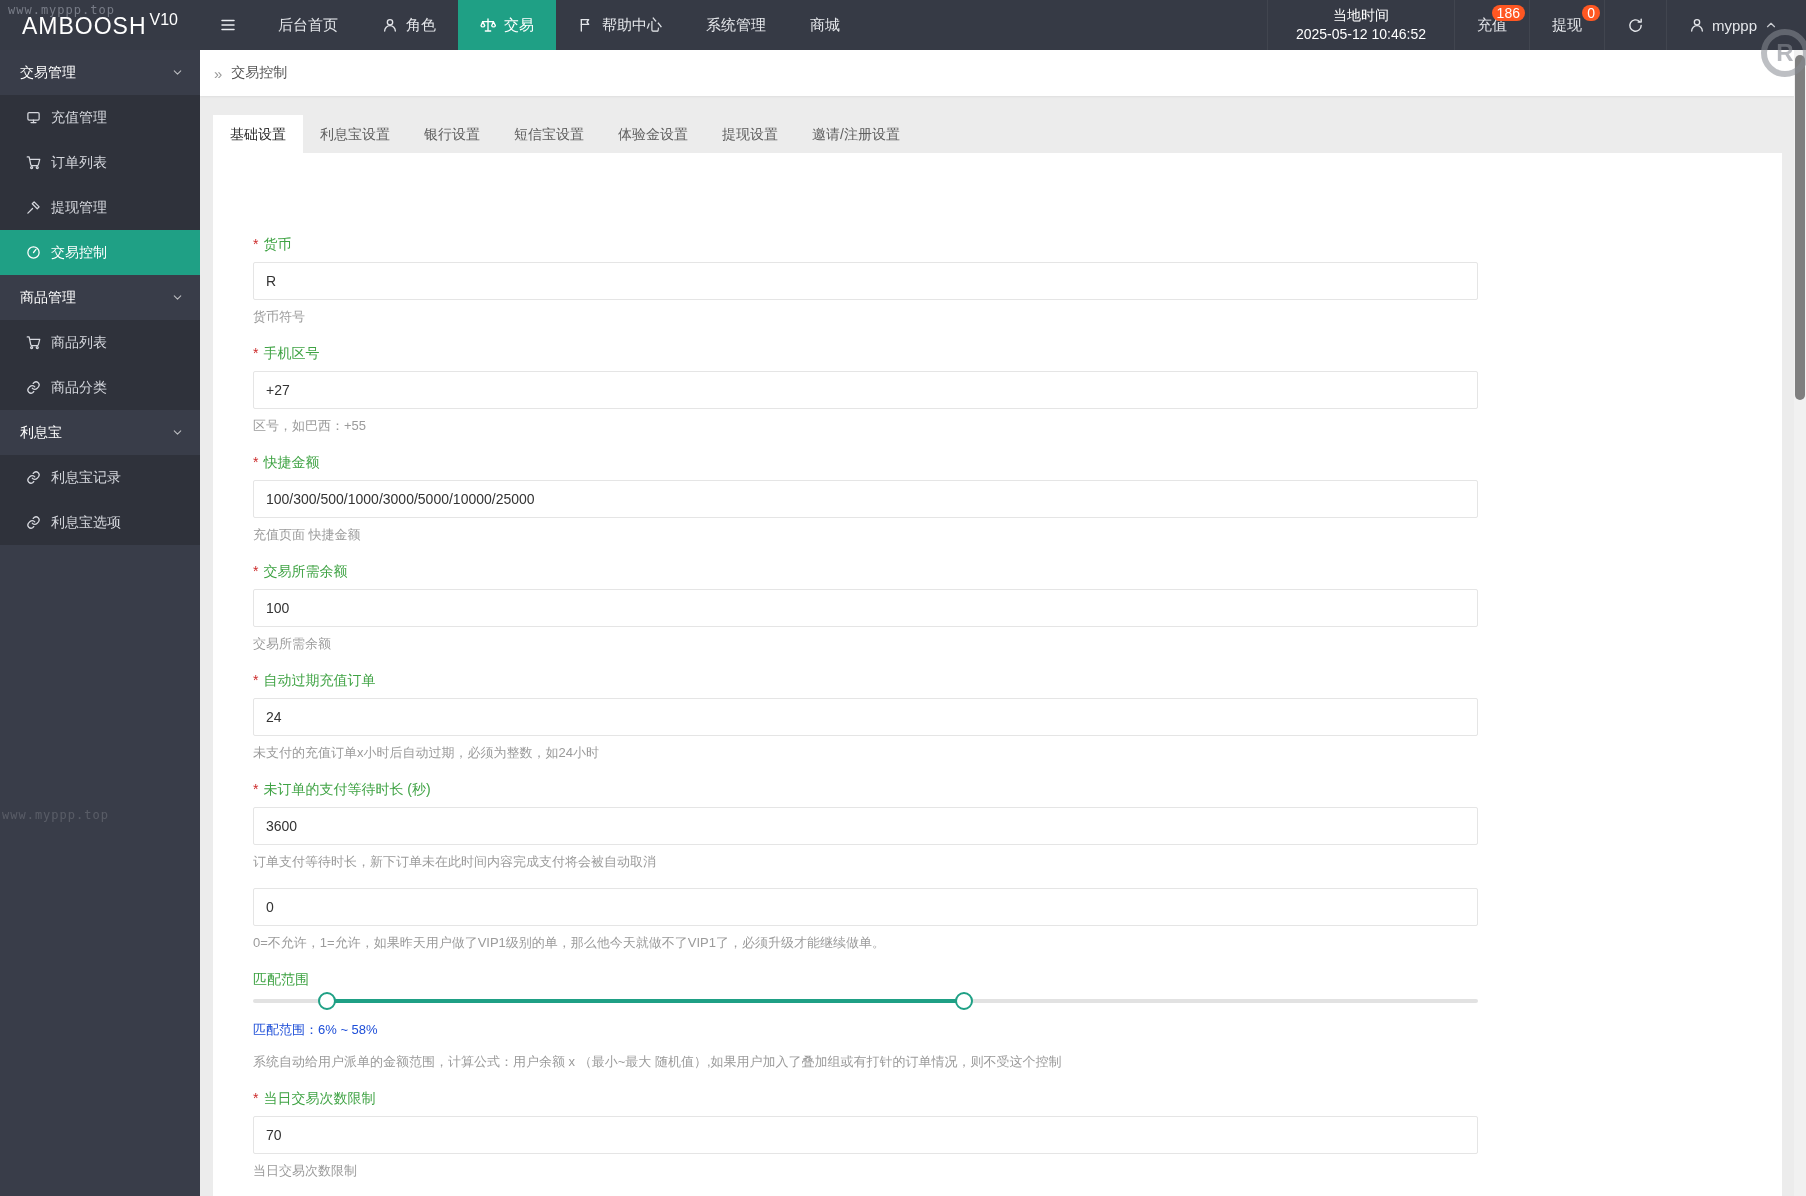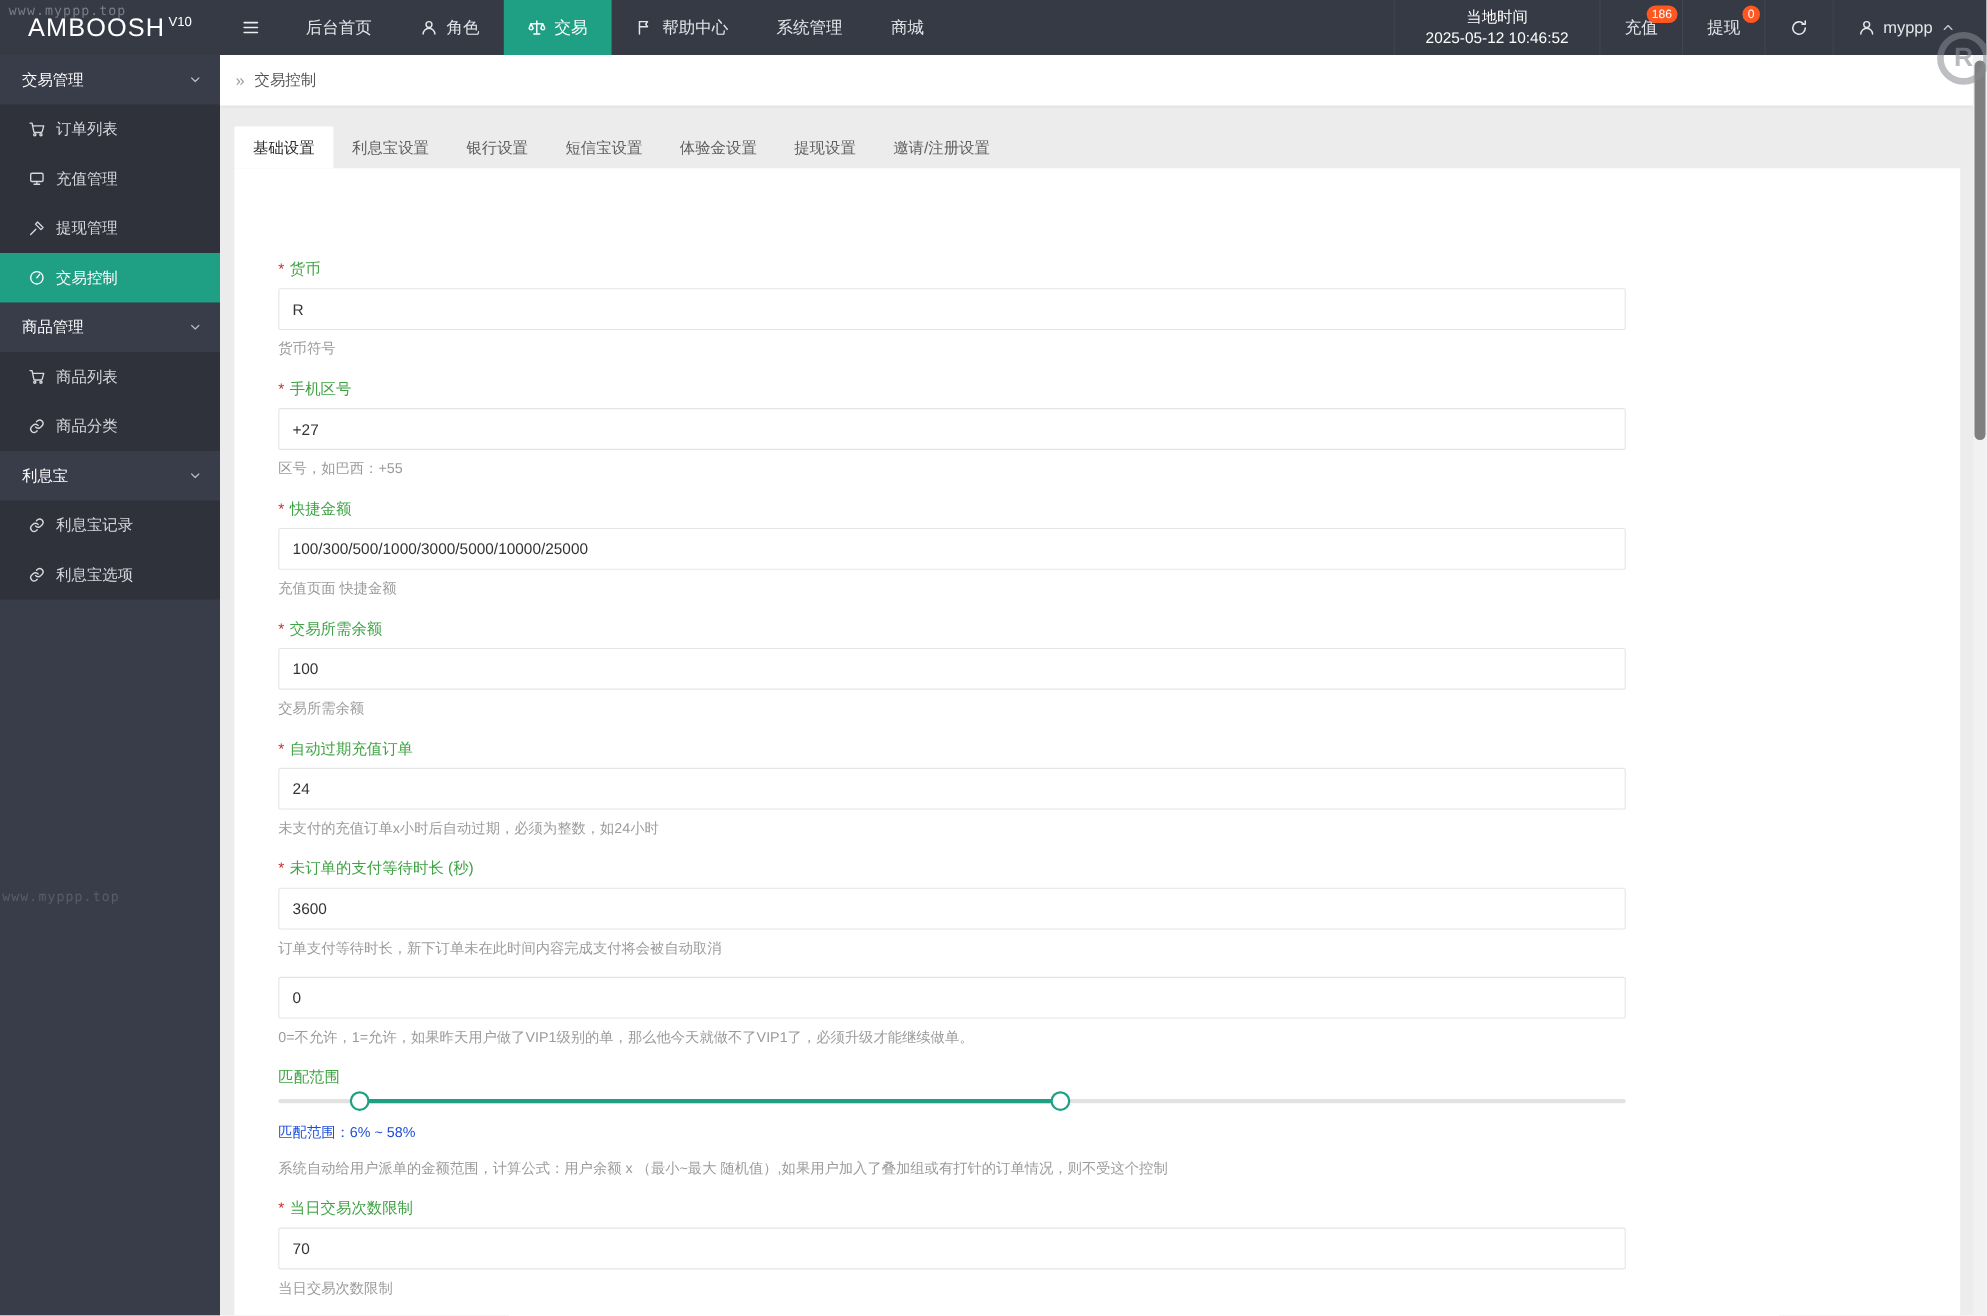--- a/index.html
+++ b/index.html
@@ -11,31 +11,31 @@
   body{
     position:relative;overflow:hidden;background:var(--page-bg);
     font-family:"Liberation Sans","DejaVu Sans",sans-serif;color:#333;
   }
   svg{display:block;}
 
   
   .header{position:absolute;top:0;left:0;width:1806px;height:50px;background:var(--header-bg);display:flex;align-items:stretch;z-index:20;color:#e4e6ea;}
   .logo-area{flex:0 0 200px;display:flex;align-items:center;justify-content:center;position:relative;}
   .logo{font-size:23px;color:#fff;letter-spacing:1px;font-weight:400;}
-  .logo sup{font-size:12px;margin-left:3px;letter-spacing:0;}
+  .logo sup{font-size:16px;margin-left:3px;letter-spacing:0;}
   .wm-tl{position:absolute;top:3px;left:8px;font-size:12px;color:rgba(200,204,214,.45);letter-spacing:1px;font-family:"DejaVu Sans Mono",monospace;}
   .hamburger{display:flex;align-items:center;padding:0 19px;cursor:pointer;color:#eceef2;}
   .top-nav{display:flex;align-items:stretch;}
   .nav-item{display:flex;align-items:center;gap:8px;padding:0 22px;font-size:15px;cursor:pointer;color:#e4e6ea;}
   .nav-item.active{background:var(--accent);color:#fff;}
   .header-right{margin-left:auto;display:flex;align-items:stretch;}
   .time-block{display:flex;flex-direction:column;justify-content:center;text-align:center;padding:0 28px;font-size:14px;line-height:19px;color:#fff;border-left:1px solid rgba(255,255,255,.06);}
   .hdr-item{position:relative;display:flex;align-items:center;gap:7px;padding:0 22px;font-size:15px;cursor:pointer;border-left:1px solid rgba(255,255,255,.06);}
   .hdr-item:last-child{padding-right:28px;}
-  .badge{position:absolute;top:5px;right:4px;min-width:16px;height:16px;line-height:16px;background:var(--badge);color:#fff;font-size:11px;border-radius:9px;padding:0 5px;text-align:center;}
+  .badge{position:absolute;top:5px;right:4px;min-width:16px;height:16px;line-height:16px;background:var(--badge);color:#fff;font-size:14px;border-radius:9px;padding:0 5px;text-align:center;}
   .chev-up{opacity:.85;}
 
   
   .sidebar{position:absolute;top:50px;left:0;width:200px;bottom:0;background:var(--sidebar-bg);z-index:10;}
   .side-group-header{height:45px;display:flex;align-items:center;padding:0 20px;color:#fff;font-size:14px;position:relative;cursor:pointer;}
   .side-group-header .chev{position:absolute;right:16px;opacity:.65;}
   .side-items{background:var(--sidebar-sub-bg);}
   .side-item{height:45px;display:flex;align-items:center;gap:10px;padding:0 14px 0 26px;font-size:14px;color:#d6d8de;cursor:pointer;}
   .side-item.active{background:var(--accent);color:#fff;}
   .wm-side{position:absolute;left:2px;top:758px;font-size:12px;color:rgba(255,255,255,.16);letter-spacing:1px;font-family:"DejaVu Sans Mono",monospace;}
@@ -167,33 +167,33 @@
       <span>交易管理</span>
       <span class="chev">
         <svg width="13" height="13" viewBox="0 0 24 24" fill="none" stroke="currentColor" stroke-width="2" stroke-linecap="round" stroke-linejoin="round">
           <polyline points="6 9 12 15 18 9"></polyline>
         </svg>
       </span>
     </div>
     <div class="side-items">
       <div class="side-item">
         <svg width="15" height="15" viewBox="0 0 24 24" fill="none" stroke="currentColor" stroke-width="2" stroke-linecap="round" stroke-linejoin="round">
+          <rect x="3" y="4" width="18" height="12" rx="2"></rect>
+          <path d="M12 16v4"></path>
+          <path d="M8 20h8"></path>
+        </svg>
+        <span>充值管理</span>
+      </div>
+      <div class="side-item">
+        <svg width="15" height="15" viewBox="0 0 24 24" fill="none" stroke="currentColor" stroke-width="2" stroke-linecap="round" stroke-linejoin="round">
           <circle cx="9" cy="20" r="1.6"></circle>
           <circle cx="18" cy="20" r="1.6"></circle>
           <path d="M2 3h3l2.6 12.4a1.8 1.8 0 0 0 1.8 1.4h8.6a1.8 1.8 0 0 0 1.8-1.4L22 7H6"></path>
         </svg>
         <span>订单列表</span>
-      </div>
-      <div class="side-item">
-        <svg width="15" height="15" viewBox="0 0 24 24" fill="none" stroke="currentColor" stroke-width="2" stroke-linecap="round" stroke-linejoin="round">
-          <rect x="3" y="4" width="18" height="12" rx="2"></rect>
-          <path d="M12 16v4"></path>
-          <path d="M8 20h8"></path>
-        </svg>
-        <span>充值管理</span>
       </div>
       <div class="side-item">
         <svg width="15" height="15" viewBox="0 0 24 24" fill="none" stroke="currentColor" stroke-width="2" stroke-linecap="round" stroke-linejoin="round">
           <path d="M13 3l8 8-3 3-8-8z"></path>
           <path d="M3 21l7.5-7.5"></path>
         </svg>
         <span>提现管理</span>
       </div>
       <div class="side-item active">
         <svg width="15" height="15" viewBox="0 0 24 24" fill="none" stroke="currentColor" stroke-width="2" stroke-linecap="round" stroke-linejoin="round">

